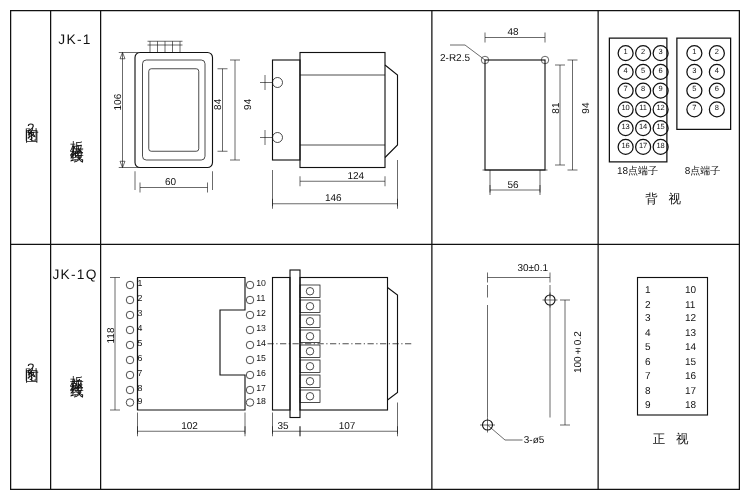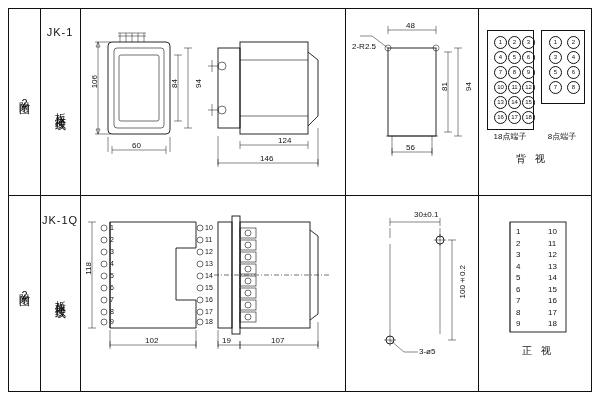--- a/index.html
+++ b/index.html
@@ -227,21 +227,21 @@
     <path class="thin" d="M452 240 L452 340 M448 240 L456 240 M448 340 L456 340"></path>
 
     <path class="thin" d="M390 340 L404 352 L418 352"></path>
 
     <rect class="st" x="510" y="222" width="56" height="110"></rect>
     <path class="thin" d="M510 222 L510 332"></path>
   </svg>
 
   <div class="dimv" style="left:84px;top:262px;">118</div>
   <div class="dim" style="left:145px;top:336px;">102</div>
-  <div class="dim" style="left:222px;top:336px;">19</div>
+  <div class="dim" style="left:222px;top:336px;">35</div>
   <div class="dim" style="left:271px;top:336px;">107</div>
   <div class="dim" style="left:397px;top:210px;margin-left:17px;">30±0.1</div>
   <div class="dimv" style="left:458px;top:265px;">100±0.2</div>
   <div class="dim" style="left:419px;top:347px;">3-ø5</div>
   <div class="cap" style="left:505px;top:344px;width:66px;font-size:10px;letter-spacing:3px;">正  视</div>
 
   <div id="row2LeftNums">
       <div class="num" style="left: 110px; top: 224px;">1</div>
       <div class="num" style="left: 110px; top: 236px;">2</div>
       <div class="num" style="left: 110px; top: 248px;">3</div>

